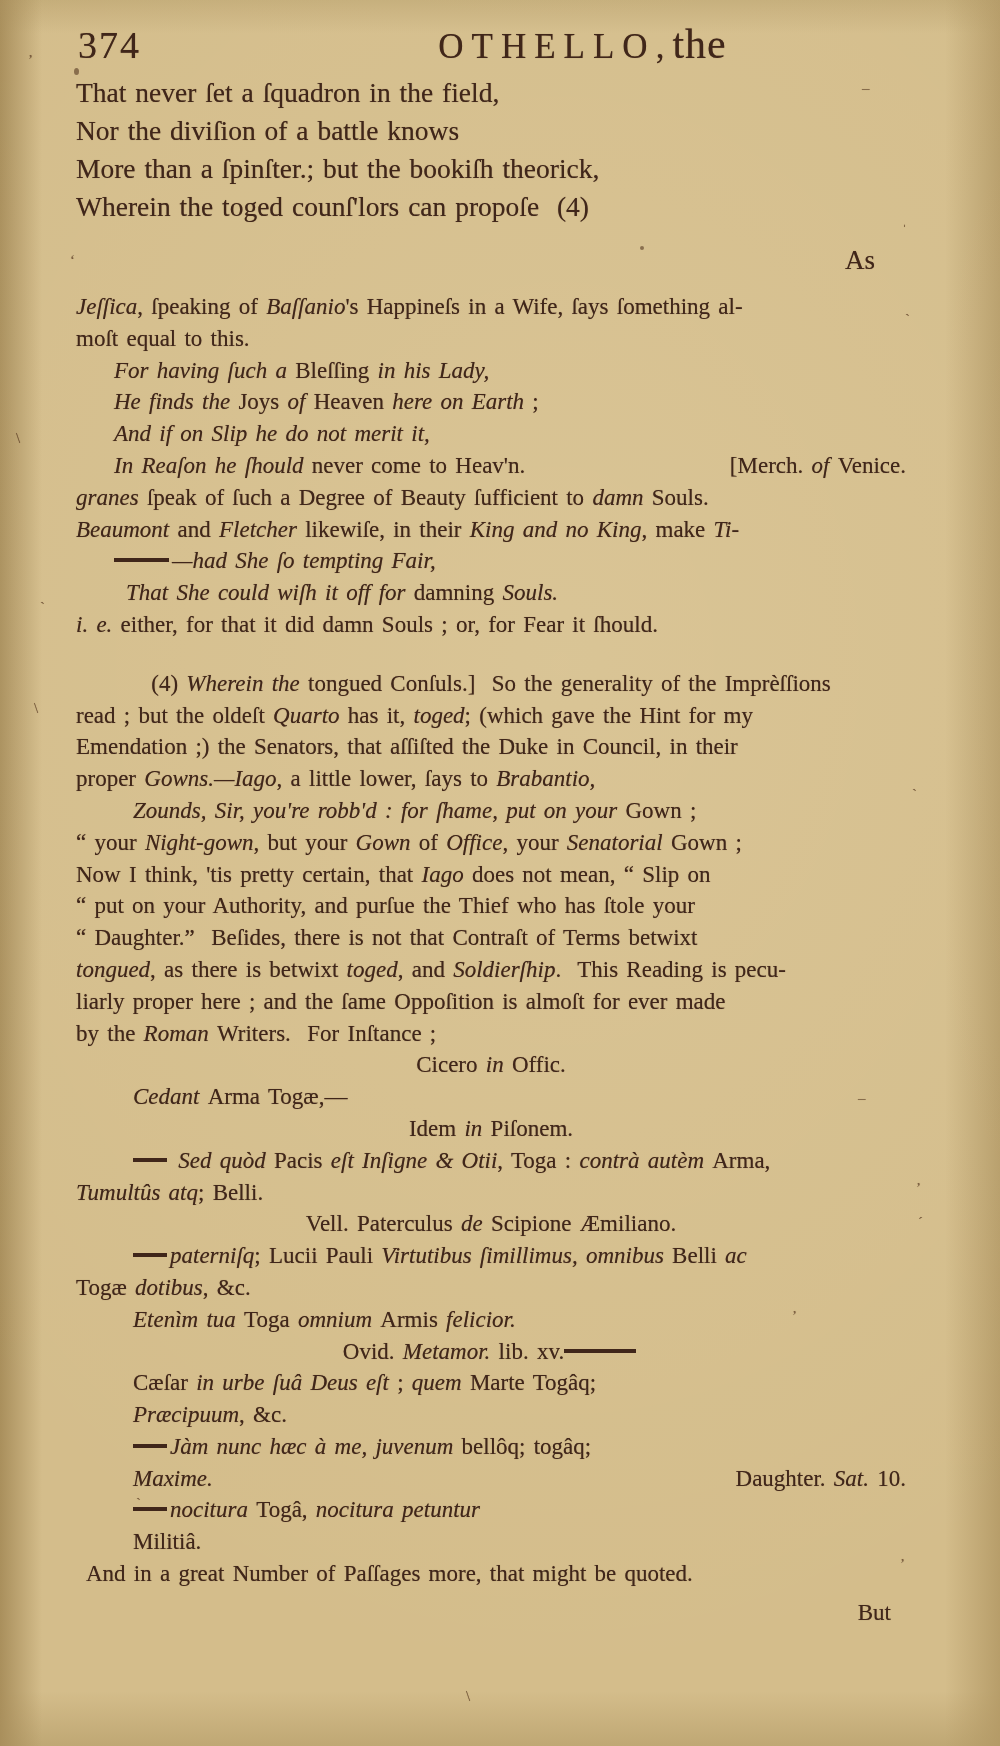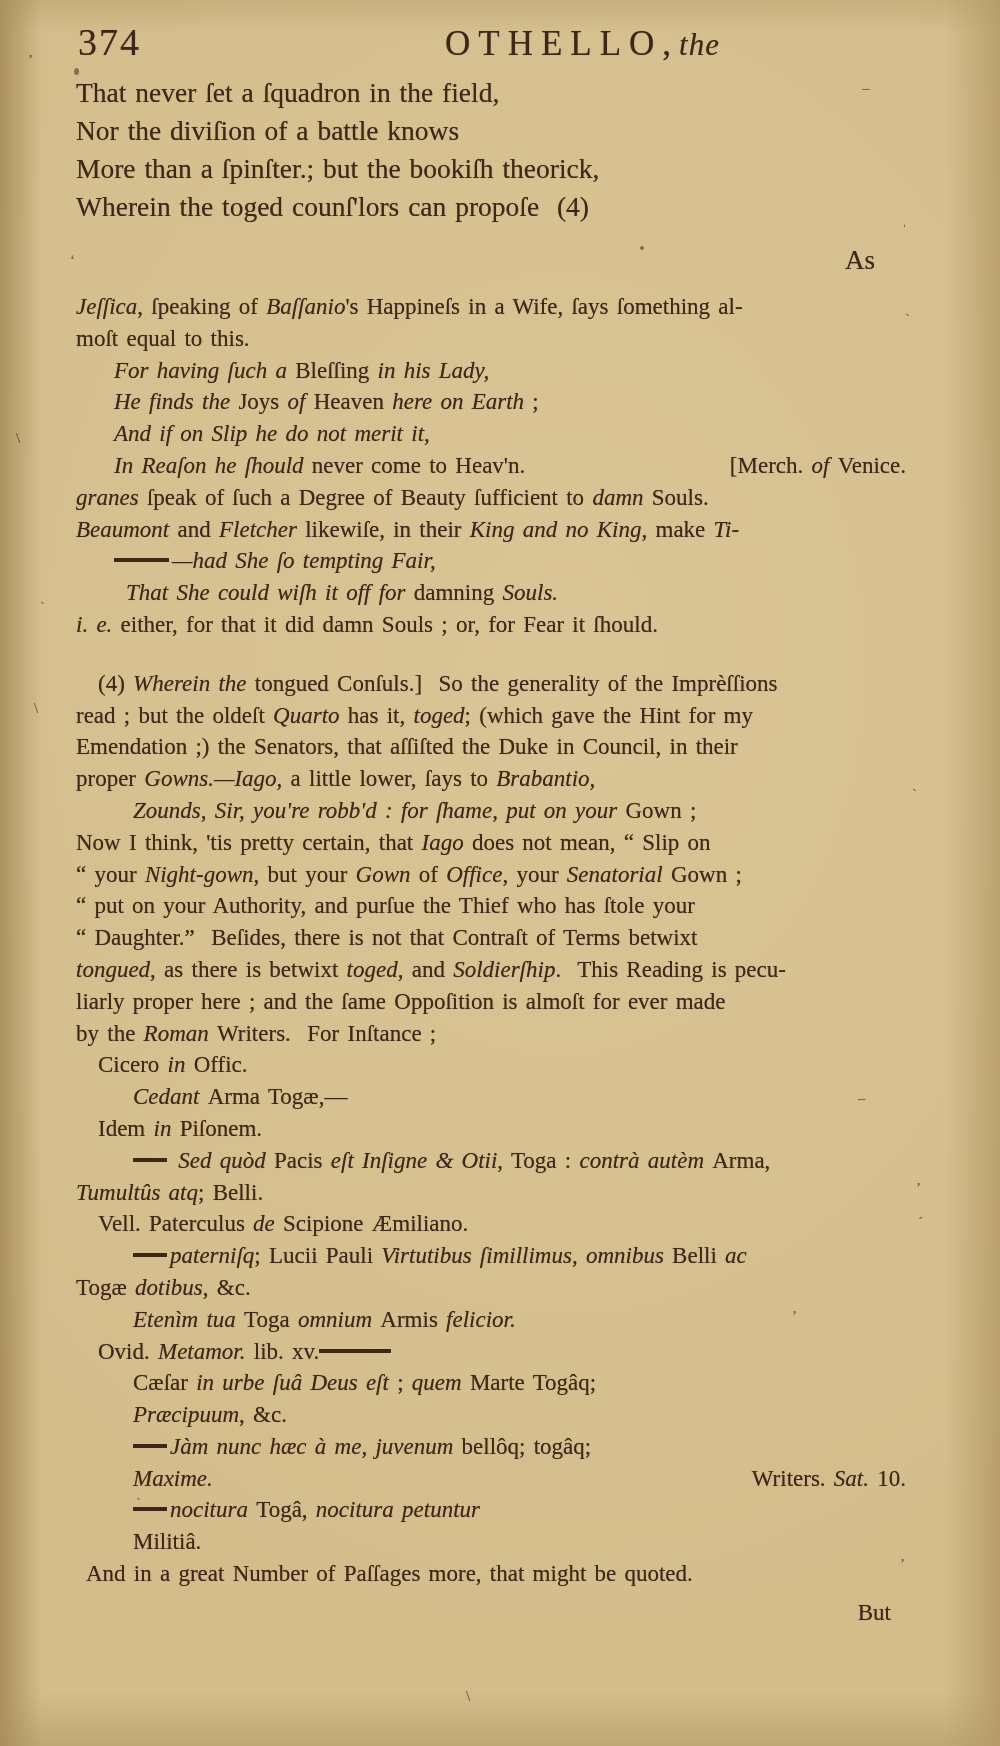--- a/index.html
+++ b/index.html
@@ -14,29 +14,29 @@
       linear-gradient(90deg, #a98f5c 0px, rgba(169,143,92,0) 42px),
       linear-gradient(270deg, rgba(178,152,100,.85) 0px, rgba(178,152,100,0) 55px),
       linear-gradient(180deg, rgba(190,166,114,.7) 0px, rgba(190,166,114,0) 34px),
       linear-gradient(0deg, rgba(186,162,110,.8) 0px, rgba(186,162,110,0) 55px),
       #d4bd8b;
   }
   .page *{text-shadow:0 0 0.7px rgba(62,36,18,0.55);}
   .header{position:absolute;top:20px;left:78px;right:100px;display:flex;align-items:baseline;text-align:center;}
   .pagenum{font-size:38px;letter-spacing:2px;}
   .title{margin:0 auto;position:relative;left:62px;font-size:35px;letter-spacing:8px;white-space:nowrap;}
-  .title .the{font-size:31px;letter-spacing:1px;font-style:italic;}
+  .title .the{font-size:42px;letter-spacing:1px;}
   .verse{position:absolute;top:74px;left:76px;width:830px;font-size:27.5px;line-height:38px;word-spacing:2px;}
   .cw-top{position:absolute;top:245px;right:125px;font-size:27px;}
   .textbody{position:absolute;top:291px;left:76px;width:830px;font-size:23px;line-height:31.8px;word-spacing:2.5px;}
   .line{white-space:pre-wrap;}
   .it{font-style:italic;}
   .q{margin-left:38px;}
   .q2{margin-left:50px;}
-  .i1{margin-left:22px;}
+  .i1{text-align:center;}
   .i2{margin-left:57px;}
   .ind-sm{margin-left:10px;}
   .gap{margin-top:27px;}
   .rfloat{float:right;}
   .drule{display:inline-block;height:4px;background:#40261a;vertical-align:6px;margin:0 3px 0 0;}
   .cw-bottom{text-align:right;margin-right:15px;margin-top:7px;}
   .speck{position:absolute;color:#53331d;font-size:15px;opacity:.7;}
   .dot{position:absolute;background:#4a2c18;border-radius:50%;opacity:.55;}
 </style>
 </head>
@@ -68,41 +68,41 @@
       <div class="line"><span class="it">granes </span><span>ſpeak of ſuch a Degree of Beauty ſufficient to </span><span class="it">damn </span><span>Souls.</span></div>
       <div class="line"><span class="it">Beaumont </span><span>and </span><span class="it">Fletcher </span><span>likewiſe, in their </span><span class="it">King and no King</span><span>, make </span><span class="it">Ti-</span></div>
       <div class="line q"><span class="drule" style="width: 55px;"></span><span class="it">—had She ſo tempting Fair,</span></div>
       <div class="line q2"><span class="it">That She could wiſh it off for </span><span>damning </span><span class="it">Souls.</span></div>
       <div class="line"><span class="it">i. e. </span><span>either, for that it did damn Souls ; or, for Fear it ſhould.</span></div>
       <div class="line i1 gap"><span>(4) </span><span class="it">Wherein the </span><span>tongued Conſuls.]  So the generality of the Imprèſſions</span></div>
       <div class="line"><span>read ; but the oldeſt </span><span class="it">Quarto </span><span>has it, </span><span class="it">toged</span><span>; (which gave the Hint for my</span></div>
       <div class="line"><span>Emendation ;) the Senators, that aſſiſted the Duke in Council, in their</span></div>
       <div class="line"><span>proper </span><span class="it">Gowns.—Iago</span><span>, a little lower, ſays to </span><span class="it">Brabantio,</span></div>
       <div class="line i2"><span class="it">Zounds, Sir, you're robb'd : for ſhame, put on your </span><span>Gown ;</span></div>
+      <div class="line"><span>“ your </span><span class="it">Night-gown</span><span>, but your </span><span class="it">Gown </span><span>of </span><span class="it">Office</span><span>, your </span><span class="it">Senatorial </span><span>Gown ;</span></div>
       <div class="line"><span>Now I think, 'tis pretty certain, that </span><span class="it">Iago </span><span>does not mean, “ Slip on</span></div>
-      <div class="line"><span>“ your </span><span class="it">Night-gown</span><span>, but your </span><span class="it">Gown </span><span>of </span><span class="it">Office</span><span>, your </span><span class="it">Senatorial </span><span>Gown ;</span></div>
       <div class="line"><span>“ put on your Authority, and purſue the Thief who has ſtole your</span></div>
       <div class="line"><span>“ Daughter.”  Beſides, there is not that Contraſt of Terms betwixt</span></div>
       <div class="line"><span class="it">tongued</span><span>, as there is betwixt </span><span class="it">toged</span><span>, and </span><span class="it">Soldierſhip</span><span>.  This Reading is pecu-</span></div>
       <div class="line"><span>liarly proper here ; and the ſame Oppoſition is almoſt for ever made</span></div>
       <div class="line"><span>by the </span><span class="it">Roman </span><span>Writers.  For Inſtance ;</span></div>
       <div class="line i1"><span>Cicero </span><span class="it">in </span><span>Offic.</span></div>
       <div class="line i2"><span class="it">Cedant </span><span>Arma Togæ,—</span></div>
       <div class="line i1"><span>Idem </span><span class="it">in </span><span>Piſonem.</span></div>
       <div class="line i2"><span class="drule" style="width: 34px;"></span><span class="it"> Sed quòd </span><span>Pacis </span><span class="it">eſt Inſigne &amp; Otii</span><span>, Toga : </span><span class="it">contrà autèm </span><span>Arma,</span></div>
       <div class="line"><span class="it">Tumultûs atq</span><span>; Belli.</span></div>
       <div class="line i1"><span>Vell. Paterculus </span><span class="it">de </span><span>Scipione Æmiliano.</span></div>
       <div class="line i2"><span class="drule" style="width: 34px;"></span><span class="it">paterniſq</span><span>; Lucii Pauli </span><span class="it">Virtutibus ſimillimus, omnibus </span><span>Belli </span><span class="it">ac</span></div>
       <div class="line"><span>Togæ </span><span class="it">dotibus</span><span>, &amp;c.</span></div>
       <div class="line i2"><span class="it">Etenìm tua </span><span>Toga </span><span class="it">omnium </span><span>Armis </span><span class="it">felicior.</span></div>
       <div class="line i1"><span>Ovid. </span><span class="it">Metamor.</span><span> lib. xv.</span><span class="drule" style="width: 72px;"></span></div>
       <div class="line i2"><span>Cæſar </span><span class="it">in urbe ſuâ Deus eſt </span><span>; </span><span class="it">quem </span><span>Marte Togâq;</span></div>
       <div class="line i2"><span class="it">Præcipuum</span><span>, &amp;c.</span></div>
       <div class="line i2"><span class="drule" style="width: 34px;"></span><span class="it">Jàm nunc hæc à me, juvenum </span><span>bellôq; togâq;</span></div>
-      <div class="line i2"><span class="rfloat"><span>Writers. </span><span class="it">Sat. </span><span>10.</span></span><span class="it">Maxime.</span></div>
+      <div class="line i2"><span class="rfloat"><span>Daughter. </span><span class="it">Sat. </span><span>10.</span></span><span class="it">Maxime.</span></div>
       <div class="line i2"><span class="drule" style="width: 34px;"></span><span class="it">nocitura </span><span>Togâ, </span><span class="it">nocitura petuntur</span></div>
       <div class="line i2"><span>Militiâ.</span></div>
       <div class="line ind-sm"><span>And in a great Number of Paſſages more, that might be quoted.</span></div>
       <div class="line cw-bottom">But</div>
     </div>
 
   <span class="speck" style="top:52px;left:28px;">ʼ</span>
   <span class="speck" style="top:80px;left:862px;">–</span>
   <span class="speck" style="top:222px;left:902px;">ˈ</span>
   <span class="speck" style="top:252px;left:70px;">ʻ</span>

